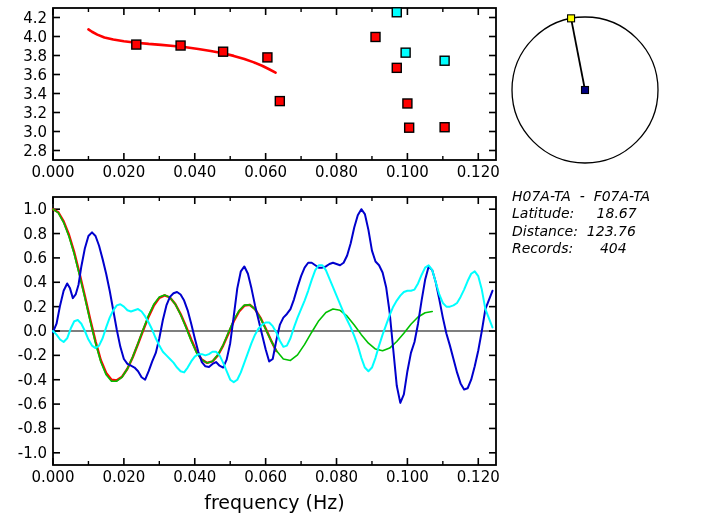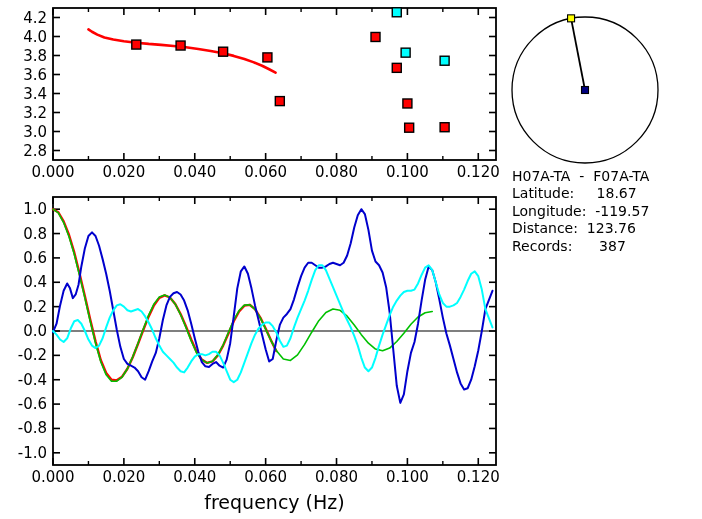--- a/index.html
+++ b/index.html
@@ -3,21 +3,21 @@
 <meta charset="utf-8">
 <style>
   html,body{margin:0;padding:0;background:#ffffff;}
   body{width:702px;height:519px;position:relative;overflow:hidden;
        font-family:"DejaVu Sans","Liberation Sans",sans-serif;}
   #root{position:absolute;left:0;top:0;width:702px;height:519px;}
   svg{display:block;}
   .ticklabel{font-size:15px;fill:#000;font-family:"DejaVu Sans","Liberation Sans",sans-serif;}
   .axtitle{font-size:19px;fill:#000;font-family:"DejaVu Sans","Liberation Sans",sans-serif;}
   .curve{fill:none;stroke-linejoin:round;stroke-linecap:round;}
-  #infopanel{position:absolute;left:512px;top:168px;width:190px;}
+  #infopanel{position:absolute;left:512px;top:188px;width:190px;font-style:italic;}
   #infopanel div{font-size:14px;line-height:17.4px;color:#000;white-space:pre;
                  font-family:"DejaVu Sans","Liberation Sans",sans-serif;}
 </style>
 </head>
 <body>
 
 <div id="root">
 
   <svg id="mainsvg" width="702" height="519">
     <g id="g-top">
@@ -173,18 +173,17 @@
         <circle cx="585" cy="90" r="73" fill="none" stroke="#000000" stroke-width="1.3"></circle>
         <line x1="585" y1="90" x2="571.0709433375123" y2="18.341215608320525" stroke="#000000" stroke-width="1.8"></line>
         <rect x="567.5709433375123" y="14.841215608320525" width="7" height="7" fill="#ffff00" stroke="#000" stroke-width="1.1"></rect>
         <rect x="581.5" y="86.5" width="7" height="7" fill="#00007f" stroke="#000" stroke-width="1.1"></rect>
       </g>
   </svg>
 
   <div id="infopanel">
     <div>H07A-TA  -  F07A-TA</div>
     <div>Latitude:     18.67</div>
-    <div>Longitude:  -119.57</div>
     <div>Distance:  123.76</div>
-    <div>Records:      387</div>
+    <div>Records:      404</div>
   </div>
 
 </div>
 
 </body></html>

